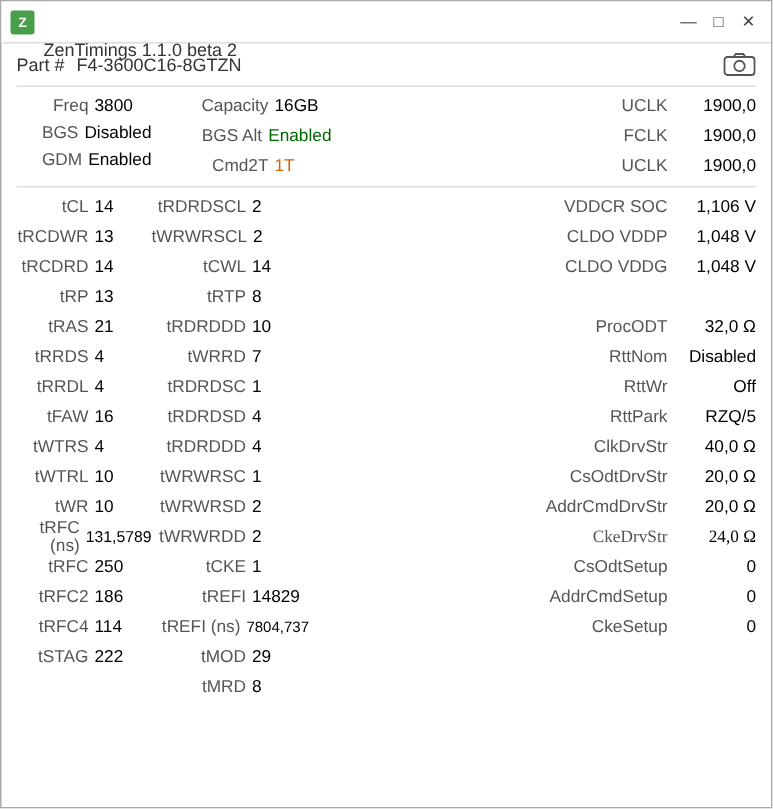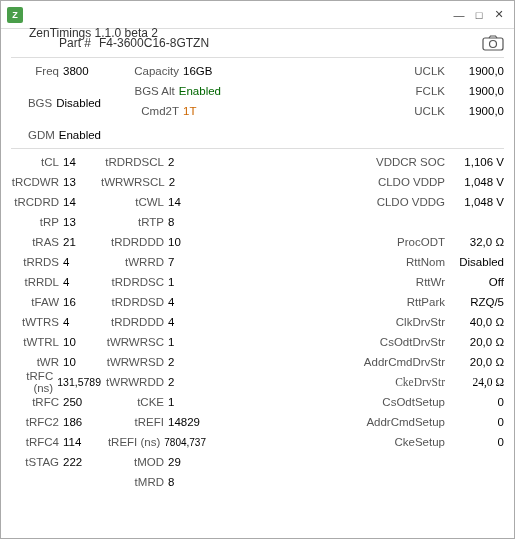--- a/index.html
+++ b/index.html
@@ -74,21 +74,20 @@
       flex: 1;
       padding: 6px 10px;
       overflow: hidden;
     }
     .part-row {
       display: flex;
       align-items: center;
       justify-content: center;
       gap: 8px;
       margin-bottom: 6px;
-      margin-left: 48px;
     }
     .part-label {
       color: #333;
       font-size: 12px;
     }
     .part-value {
       font-size: 12px;
       color: #333;
     }
     .divider {
@@ -173,21 +172,21 @@
         <rect x="1" y="3" width="20" height="12" rx="2" fill="none" stroke="#555" stroke-width="1.2"></rect>
         <circle cx="11" cy="9" r="3.5" fill="none" stroke="#555" stroke-width="1.2"></circle>
         <path d="M7 3 L8.5 1 L13.5 1 L15 3" fill="none" stroke="#555" stroke-width="1.2"></path>
       </svg>
     </div>
 
     <hr class="divider">
 
     <div style="display:flex; gap:0; margin-bottom:2px;">
 
-      <div style="width:90px; display:flex; flex-direction:column; gap:14px;">
+      <div style="width:90px; display:flex; flex-direction:column; gap:0;">
         <div class="t-row">
           <span class="t-lbl">Freq</span>
           <span class="t-val">3800</span>
         </div>
         <div class="t-row">
           <span class="t-lbl">BGS</span>
           <span class="t-val">Disabled</span>
         </div>
         <div class="t-row">
           <span class="t-lbl">GDM</span>

